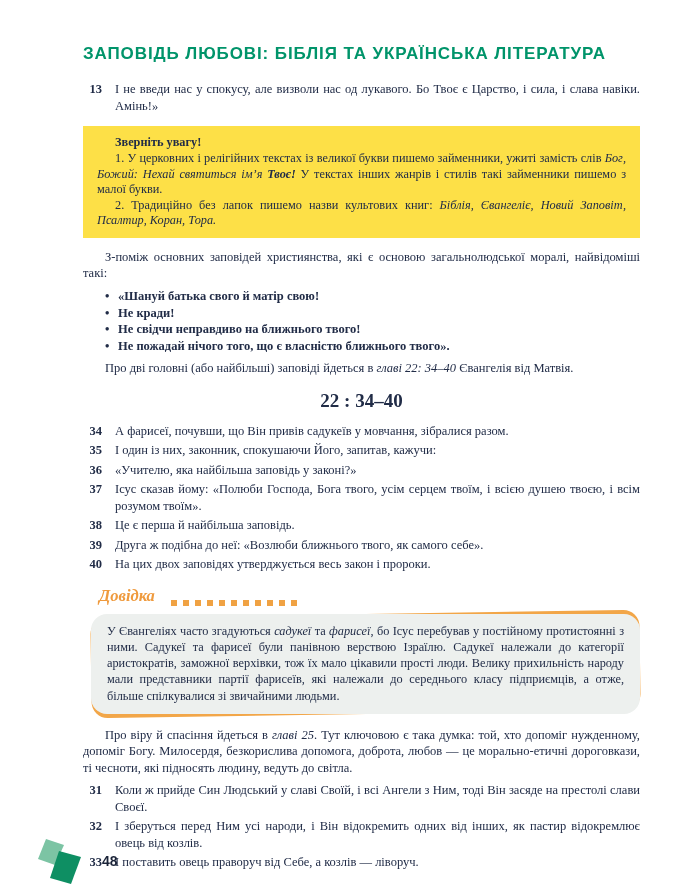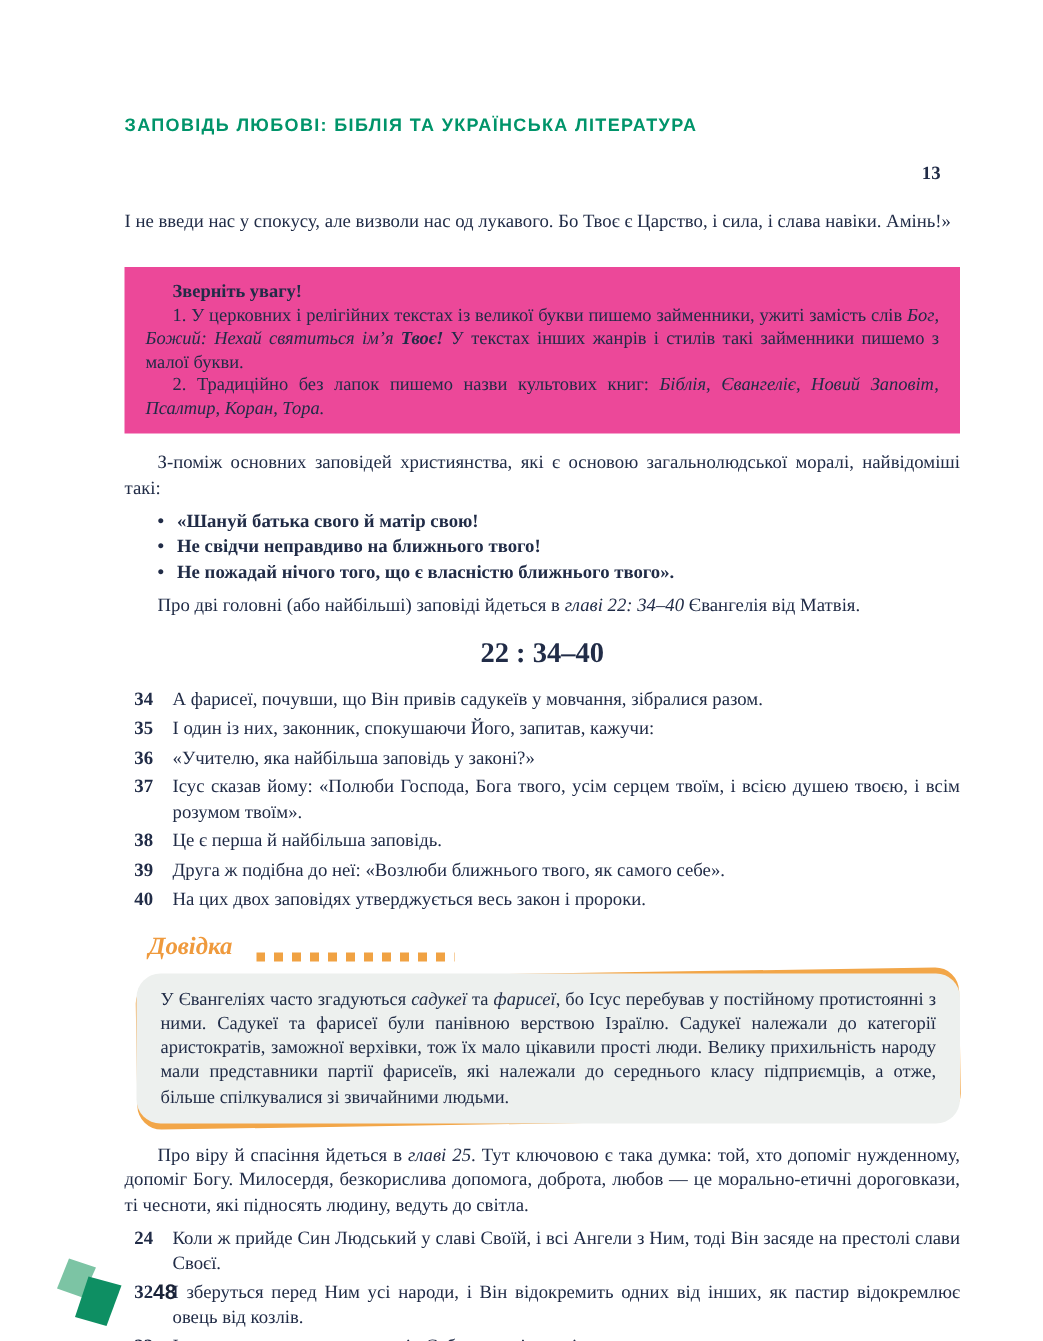--- a/index.html
+++ b/index.html
@@ -10,38 +10,37 @@
     font-family: "Liberation Serif", serif;
     color: #212c47;
     position: relative;
     overflow: hidden;
   }
   .page { padding: 44px 55px 0 83px; }
 
   .running-head {
     font-family: "Liberation Sans", sans-serif;
     font-weight: bold;
-    font-size: 12px;
+    font-size: 17px;
     letter-spacing: 0.9px;
     color: #00946a;
     margin-bottom: 17px;
     white-space: nowrap;
-    margin-top: 32px;
   }
 
   .verse-row { display: flex; margin: 0 0 3px 0; }
   .vnum {
     flex: 0 0 32px; text-align: right; font-weight: bold;
     padding-right: 13px; font-size: 12.5px; line-height: 16.5px;
   }
   .vtext { flex: 1; font-size: 12.5px; line-height: 16.5px; text-align: justify; }
-  .intro { margin-bottom: 22px; flex-direction: column; }
+  .intro { margin-bottom: 12px; }
 
   .notice {
-    background: #ec4899;
+    background: #fde047;
     padding: 8px 14px 9px 14px;
     margin-bottom: 11px;
   }
   .notice-title { font-weight: bold; font-size: 12.3px; line-height: 16px; text-indent: 18px; margin-bottom: 1px; }
   .notice-item { margin: 0; font-size: 12.3px; line-height: 15.6px; text-indent: 18px; text-align: justify; }
 
   .body-para {
     margin: 0 0 6px 0; font-size: 12.5px; line-height: 16.5px;
     text-indent: 22px; text-align: justify;
   }
@@ -102,20 +101,21 @@
   <div class="notice">
     <div class="notice-title">Зверніть увагу!</div>
     <p class="notice-item"><span>1. У церковних і релігійних текстах із великої букви пишемо займенники, ужиті замість слів </span><i>Бог, Божий: Нехай святиться ім’я </i><b><i>Твоє!</i></b><span> У текстах інших жанрів і стилів такі займенники пишемо з малої букви.</span></p>
     <p class="notice-item"><span>2. Традиційно без лапок пишемо назви культових книг: </span><i>Біблія, Євангеліє, Новий Заповіт, Псалтир, Коран, Тора.</i></p>
   </div>
 
   <p class="body-para">З-поміж основних заповідей християнства, які є основою загальнолюдської моралі, найвідоміші такі:</p>
 
   <ul class="commandments">
     <li><span>«Шануй батька свого й матір свою!</span></li>
+    <li><span>Не кради!</span></li>
     <li><span>Не свідчи неправдиво на ближнього твого!</span></li>
     <li><span>Не пожадай нічого того, що є власністю ближнього твого».</span></li>
   </ul>
 
   <p class="body-para"><span>Про дві головні (або найбільші) заповіді йдеться в </span><i>главі 22: 34–40</i><span> Євангелія від Матвія.</span></p>
 
   <h3 class="chap-head">22 : 34–40</h3>
 
   <div class="verses">
     <div class="verse-row">
@@ -158,21 +158,21 @@
     <div class="dovidka-inner">
       <p class="dovidka-text"><span>У Євангеліях часто згадуються </span><i>садукеї</i><span> та </span><i>фарисеї</i><span>, бо Ісус перебував у постійному протистоянні з ними. Садукеї та фарисеї були панівною верствою Ізраїлю. Садукеї належали до категорії аристократів, заможної верхівки, тож їх мало цікавили прості люди. Велику прихильність народу мали представники партії фарисеїв, які належали до середнього класу підприємців, а отже, більше спілкувалися зі звичайними людьми.</span></p>
     </div>
   </div>
 
   <p class="body-para"><span>Про віру й спасіння йдеться в </span><i>главі 25</i><span>. Тут ключовою є така думка: той, хто допоміг нужденному, допоміг Богу. Милосердя, безкорислива допомога, доброта, любов — це морально-етичні дороговкази, ті чесноти, які підносять людину, ведуть до світла.</span></p>
 
 
   <div class="verses">
     <div class="verse-row">
-      <span class="vnum">24</span>
+      <span class="vnum">31</span>
       <span class="vtext">Коли ж прийде Син Людський у славі Своїй, і всі Ангели з Ним, тоді Він засяде на престолі слави Своєї.</span>
     </div>
     <div class="verse-row">
       <span class="vnum">32</span>
       <span class="vtext">І зберуться перед Ним усі народи, і Він відокремить одних від інших, як пастир відокремлює овець від козлів.</span>
     </div>
     <div class="verse-row">
       <span class="vnum">33</span>
       <span class="vtext">І поставить овець праворуч від Себе, а козлів — ліворуч.</span>
     </div>

